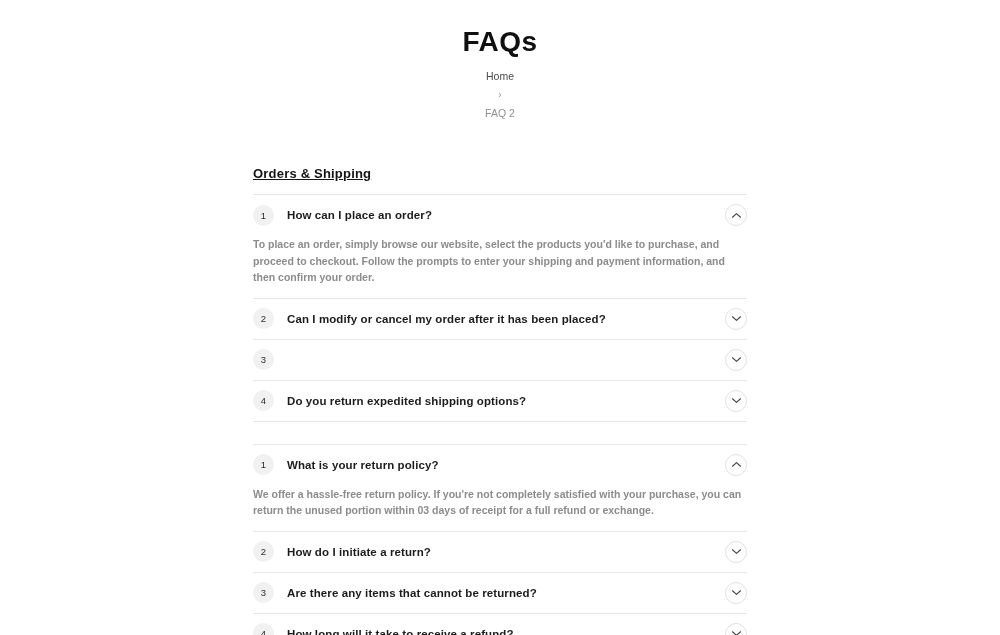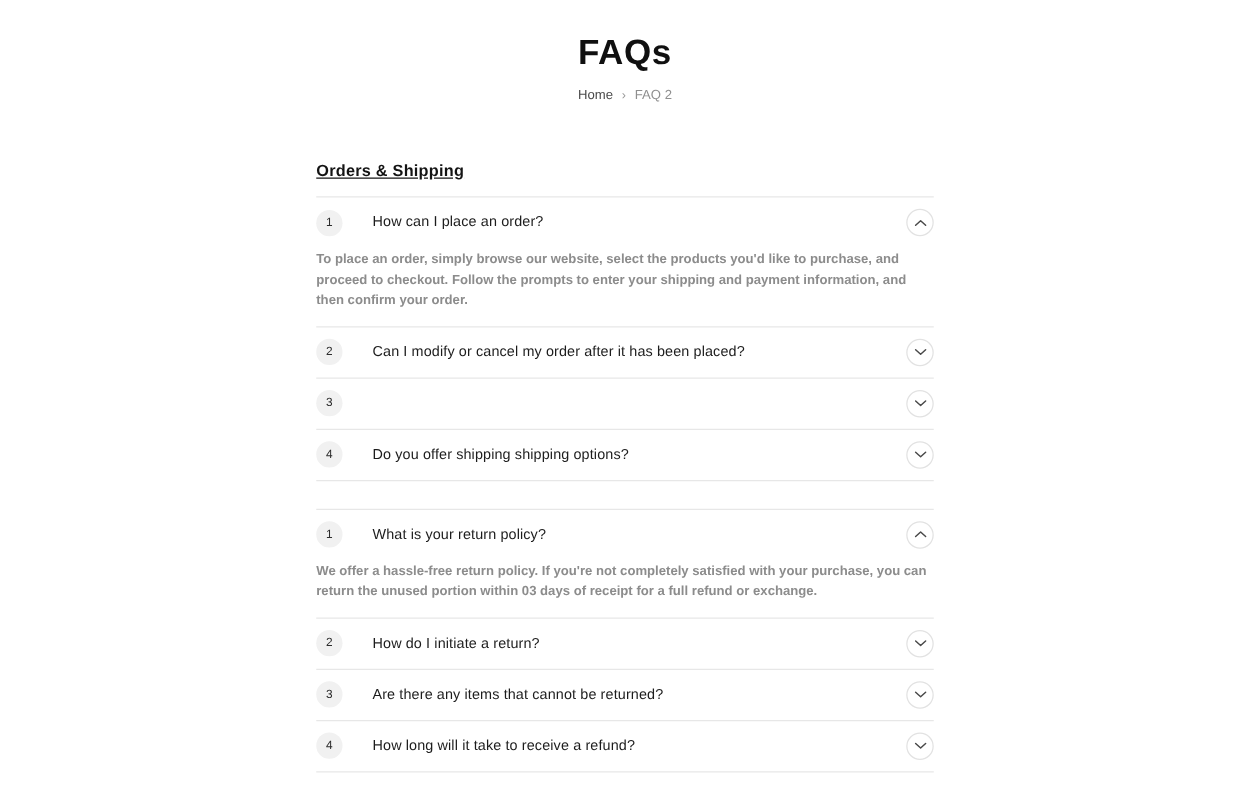--- a/index.html
+++ b/index.html
@@ -16,20 +16,21 @@
     letter-spacing: 0.5px;
   }
 
   .breadcrumb {
     margin-top: 12px;
     display: flex;
     justify-content: center;
     align-items: center;
     gap: 7px;
     font-size: 10.5px;
+    flex-direction: column;
   }
   .breadcrumb .crumb-home { color: #4a4a4a; text-decoration: none; cursor: pointer; }
   .breadcrumb .crumb-sep  { color: #9a9a9a; font-size: 10px; }
   .breadcrumb .crumb-current { color: #8f8f8f; }
 
   .faq-section:first-of-type { margin-top: 47px; }
   .faq-section + .faq-section { margin-top: 22px; }
 
   .section-heading {
     font-size: 13px;
@@ -54,23 +55,23 @@
     border-radius: 50%;
     background: #f1f1f1;
     color: #2d2d2d;
     font-size: 9.5px;
     font-weight: 500;
     display: flex; align-items: center; justify-content: center;
     flex: 0 0 21px;
   }
 
   .question {
-    margin-left: 24px;
+    margin-left: 13px;
     font-size: 11.5px;
-    font-weight: 400;
+    font-weight: 700;
     color: #1c1c1c;
     letter-spacing: 0.1px;
   }
 
   .chev-btn {
     margin-left: auto;
     width: 22px; height: 22px;
     border-radius: 50%;
     background: #ffffff;
     border: 1px solid #e2e2e2;
@@ -141,21 +142,21 @@
                   <path d="M1.5 1.8 L5.5 5.4 L9.5 1.8" fill="none" stroke="#4a4a4a" stroke-width="1.2" stroke-linecap="round" stroke-linejoin="round"></path>
                 </svg>
               </button>
     </div>
 
   </div>
 
   <div class="faq-item">
     <div class="faq-row">
       <span class="num-badge">4</span>
-      <span class="question">Do you offer shipping shipping options?</span>
+      <span class="question">Do you return expedited shipping options?</span>
       <button class="chev-btn">
                 <svg width="11" height="7" viewBox="0 0 11 7">
                   <path d="M1.5 1.8 L5.5 5.4 L9.5 1.8" fill="none" stroke="#4a4a4a" stroke-width="1.2" stroke-linecap="round" stroke-linejoin="round"></path>
                 </svg>
               </button>
     </div>
 
   </div>
 </div>
   </section>

